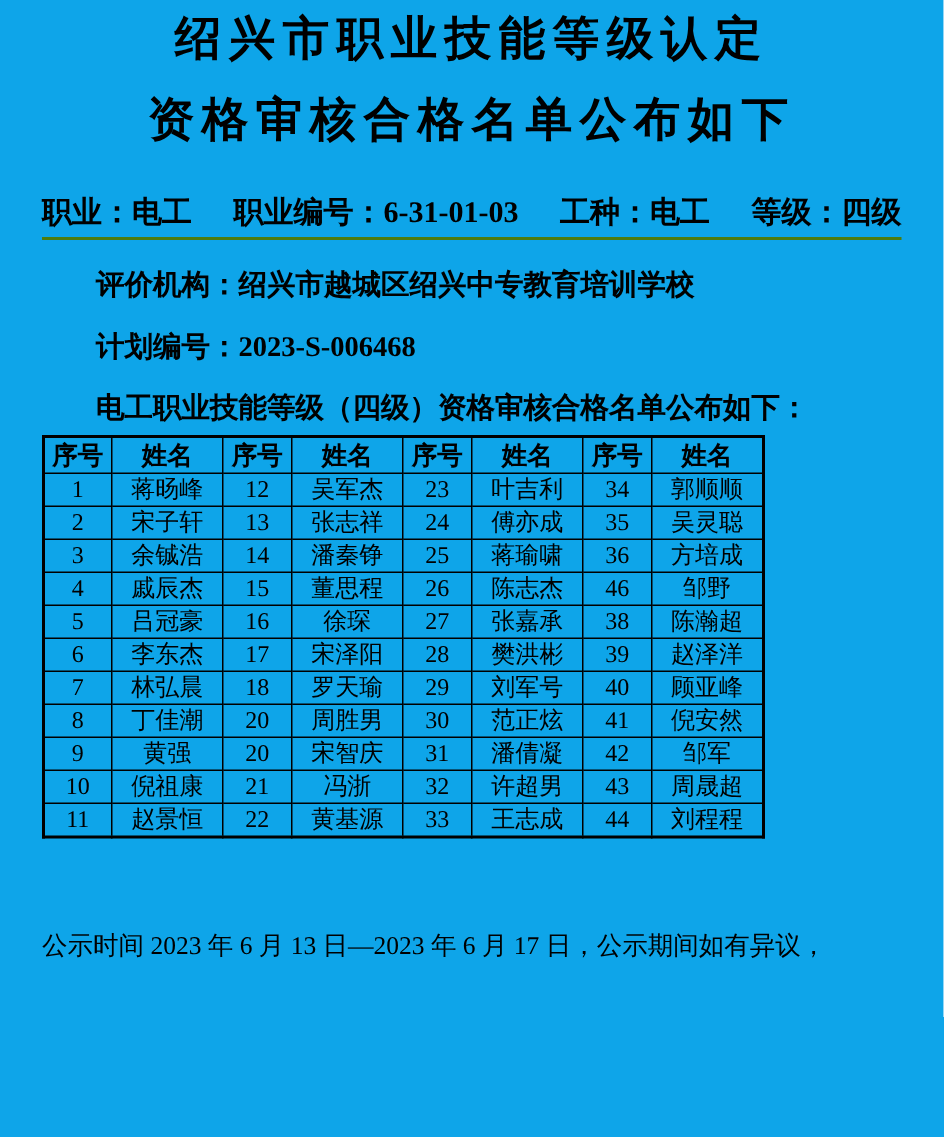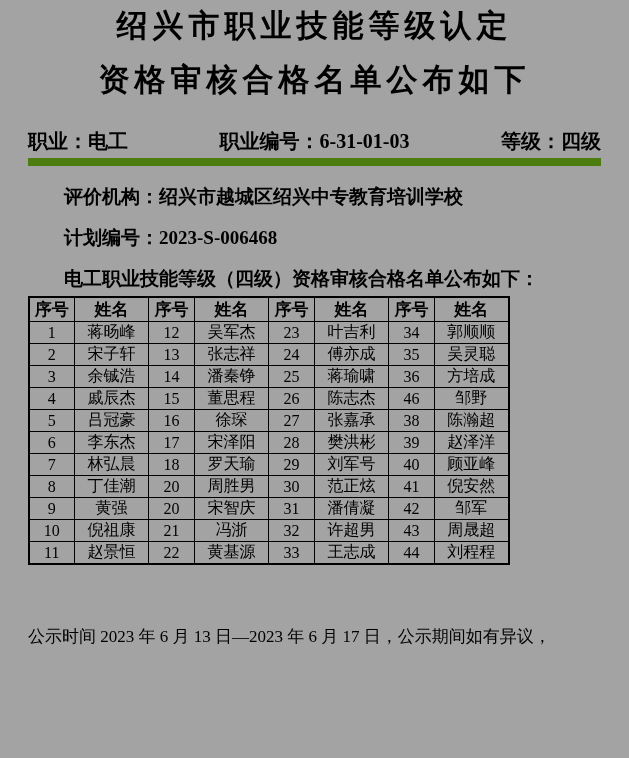--- a/index.html
+++ b/index.html
@@ -7,38 +7,38 @@
     width: 629px;
     background: #ffffff;
     color: #000000;
     font-family: "Liberation Serif", "DejaVu Serif", serif;
   }
   .page {
     width: 629px;
     height: 758px;
     padding: 6px 28px 0 28px;
     overflow: hidden;
-    background: #a3a3a3;
+    background: #0ea5e9;
   }
   .title {
     text-align: center;
     font-size: 31px;
     font-weight: bold;
     letter-spacing: 5px;
     line-height: 40px;
   }
   .title-line2 { margin-top: 14px; }
   .meta-row {
     margin-top: 28px;
     display: flex;
     justify-content: space-between;
     align-items: baseline;
     font-size: 20px;
     font-weight: bold;
-    border-bottom: 8px solid #4d7c0f;
+    border-bottom: 2px solid #4d7c0f;
     padding-bottom: 3px;
     white-space: nowrap;
   }
   .info-block { padding-left: 36px; }
   .info-line {
     margin-top: 21px;
     font-size: 19px;
     font-weight: bold;
     line-height: 20px;
     white-space: nowrap;
@@ -84,20 +84,21 @@
 <body>
 
 <div class="page">
 
   <div class="title title-line1">绍兴市职业技能等级认定</div>
   <div class="title title-line2">资格审核合格名单公布如下</div>
 
   <div class="meta-row">
     <span>职业：电工</span>
     <span>职业编号：6-31-01-03</span>
+    <span>工种：电工</span>
     <span>等级：四级</span>
   </div>
 
   <div class="info-block">
     <div class="info-line">评价机构：绍兴市越城区绍兴中专教育培训学校</div>
     <div class="info-line">计划编号：2023-S-006468</div>
     <div class="info-line">电工职业技能等级（四级）资格审核合格名单公布如下：</div>
   </div>
 
   <table class="roster">

